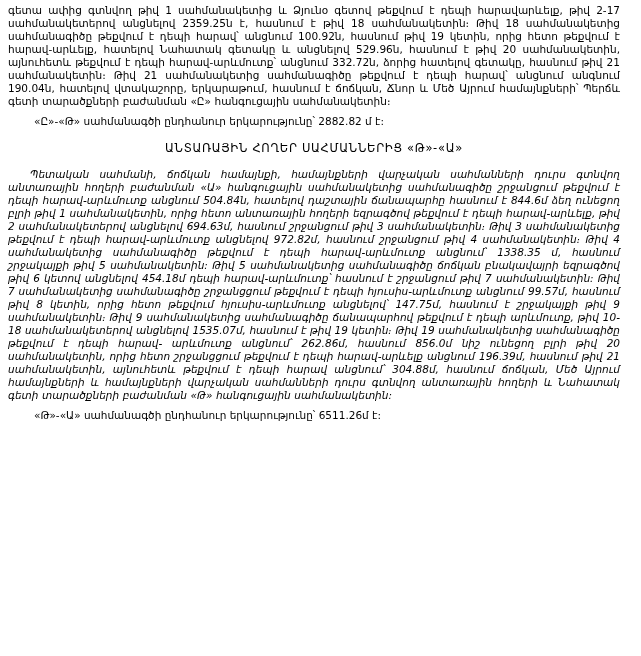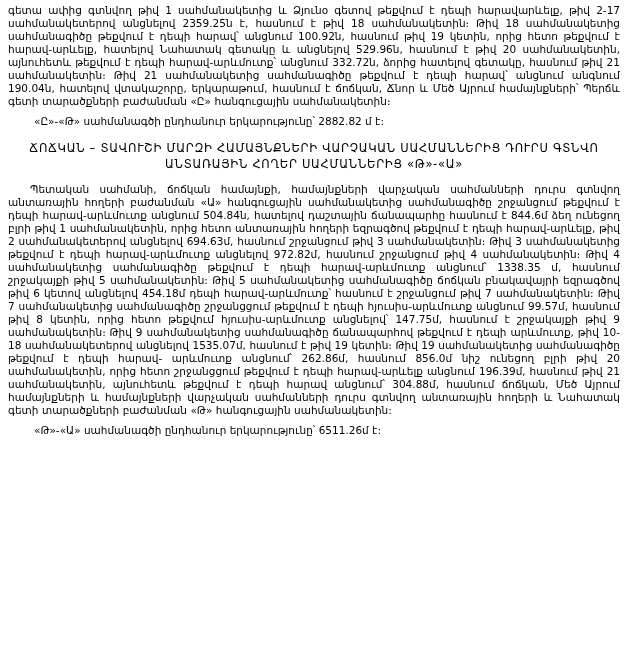--- a/index.html
+++ b/index.html
@@ -24,20 +24,21 @@
   .para {
     font-size: 10.5px;
     line-height: 13.0px;
     text-align: justify;
     text-justify: inter-word;
     margin: 0;
     word-spacing: 0.2px;
   }
   .para.indent {
     text-indent: 22px;
+    font-style: italic;
   }
   .quote-line {
     font-size: 10.5px;
     line-height: 13.0px;
     margin: 0;
     text-indent: 26px;
     text-align: left;
   }
   .spacer-sm { height: 7px; }
   .spacer-md { height: 11px; }
@@ -61,21 +62,20 @@
 
   <p class="para">գետա ափից գտնվող թիվ 1 սահմանակետից և Ձյունօ  գետով թեքվում է դեպի հարավարևելք, թիվ 2-17 սահմանակետերով անցնելով 2359.25ն է, հասնում է թիվ 18 սահմանակետին։ Թիվ 18 սահմանակետից սահմանագիծը թեքվում է դեպի հարավ՝ անցնում 100.92ն, հասնում թիվ 19 կետին, որից հետո թեքվում է հարավ-արևելք, հատելով Նահատակ գետակը և անցնելով 529.96ն, հասնում է թիվ 20 սահմանակետին, այնուհետև թեքվում է դեպի հարավ-արևմուտք՝ անցնում 332.72ն, ձորից հատելով գետակը, հասնում թիվ 21 սահմանակետին։ Թիվ 21 սահմանակետից սահմանագիծը թեքվում է դեպի հարավ՝ անցնում անգնում 190.04ն, հատելով վտակաշորը, երկարաթում, հասնում է ճոճկան, Ճնոր և Մեծ Այրում համայնքների՝ Պերճև գետի տարածքների բաժանման «Ը» հանգուցային սահմանակետին։</p>
 
   <div class="spacer-sm"></div>
 
   <p class="quote-line">«Ը»-«Թ» սահմանագծի ընդհանուր երկարությունը՝ 2882.82 մ է:</p>
 
   <div class="spacer-lg"></div>
 
   <div class="heading-block">
-    <div class="heading">ՃՈՃԿԱՆ – ՏԱՎՈՒՇԻ ՄԱՐԶԻ ՀԱՄԱՅՆՔՆԵՐԻ ՎԱՐՉԱԿԱՆ ՍԱՀՄԱՆՆԵՐԻՑ ԴՈՒՐՍ ԳՏՆՎՈ</div>
     <div class="heading">ԱՆՏԱՌԱՅԻՆ ՀՈՂԵՐ ՍԱՀՄԱՆՆԵՐԻՑ «Թ»-«Ա»</div>
   </div>
 
   <div class="spacer-md"></div>
 
   <p class="para indent">Պետական սահմանի, ճոճկան համայնքի, համայնքների վարչական սահմանների դուրս գտնվող անտառային հողերի բաժանման «Ա» հանգուցային սահմանակետից սահմանագիծը շրջանցում թեքվում է դեպի հարավ-արևմուտք անցնում 504.84ն, հատելով դաշտային ճանապարհը հասնում է 844.6մ ձեղ ունեցող բլրի թիվ 1 սահմանակետին, որից հետո անտառային հողերի եզրագծով թեքվում է դեպի հարավ-արևելք,   թիվ 2 սահմանակետերով անցնելով 694.63մ, հասնում շրջանցում թիվ 3 սահմանակետին։ Թիվ 3 սահմանակետից թեքվում է դեպի հարավ-արևմուտք անցնելով 972.82մ, հասնում շրջանցում թիվ 4 սահմանակետին։ Թիվ 4 սահմանակետից սահմանագիծը թեքվում է դեպի հարավ-արևմուտք անցնում՝ 1338.35 մ, հասնում շրջակայքի թիվ 5 սահմանակետին: Թիվ 5 սահմանակետից սահմանագիծը ճոճկան բնակավայրի եզրագծով թիվ 6 կետով անցնելով 454.18մ  դեպի հարավ-արևմուտք՝  հասնում է շրջանցում թիվ 7 սահմանակետին: Թիվ 7 սահմանակետից սահմանագիծը շրջանցցում թեքվում է դեպի հյուսիս-արևմուտք անցնում 99.57մ, հասնում թիվ 8 կետին, որից հետո թեքվում հյուսիս-արևմուտք անցնելով՝ 147.75մ, հասնում է շրջակայքի թիվ 9 սահմանակետին։ Թիվ 9 սահմանակետից սահմանագիծը ճանապարհով թեքվում է  դեպի արևմուտք, թիվ 10-18 սահմանակետերով անցնելով 1535.07մ, հասնում է թիվ 19 կետին։ Թիվ 19 սահմանակետից սահմանագիծը թեքվում է դեպի հարավ- արևմուտք անցնում՝ 262.86մ, հասնում 856.0մ նիշ ունեցող բլրի թիվ 20 սահմանակետին, որից հետո շրջանցցում թեքվում է դեպի հարավ-արևելք անցնում 196.39մ, հասնում թիվ 21 սահմանակետին, այնուհետև թեքվում է դեպի հարավ անցնում՝ 304.88մ,  հասնում ճոճկան, Մեծ Այրում համայնքների և համայնքների վարչական սահմանների դուրս գտնվող անտառային հողերի և Նահատակ գետի տարածքների բաժանման «Թ» հանգուցային սահմանակետին:</p>
 
   <div class="spacer-sm"></div>
 
   <p class="quote-line">«Թ»-«Ա» սահմանագծի ընդհանուր երկարությունը՝ 6511.26մ է:</p>

